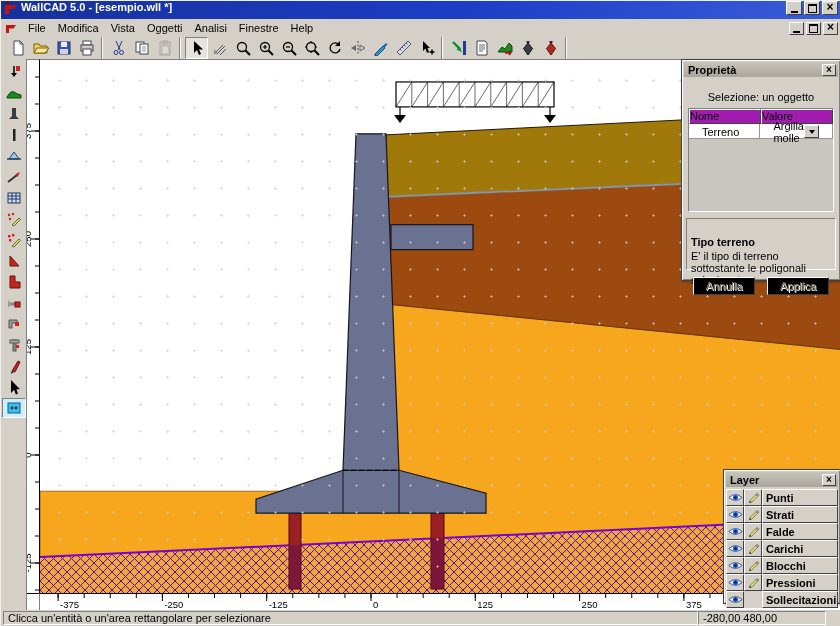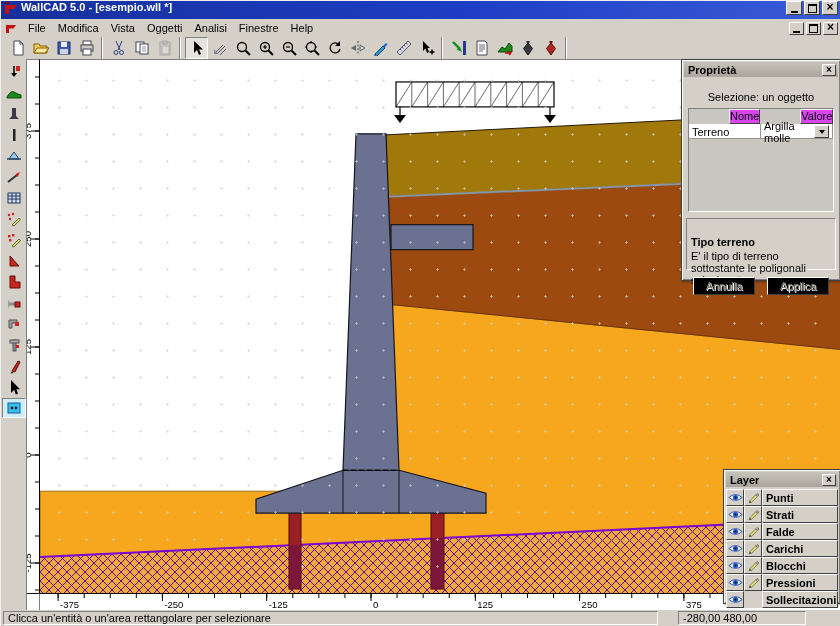--- a/index.html
+++ b/index.html
@@ -45,43 +45,43 @@
           border-top:1px solid #808080;box-sizing:border-box;overflow:hidden;}
   .canvas svg{position:absolute;left:0;top:0;width:100%;height:100%;}
   .dots{position:absolute;left:0;top:0;right:0;bottom:0;pointer-events:none;
         background-image:radial-gradient(circle,rgba(205,205,205,.8) .9px,rgba(205,205,205,0) 1.3px);
         background-size:27px 27px;background-position:6px 7px;mix-blend-mode:normal;}
   .hruler{position:absolute;left:39px;top:592px;width:801px;height:18px;background:#fff;
           border-top:1px solid #000;box-sizing:border-box;}
   .rcorner{position:absolute;left:26px;top:592px;width:13px;height:18px;background:#fff;
            border-top:1px solid #000;border-right:1px solid #808080;box-sizing:border-box;}
   
-  .statusbar{position:absolute;left:0;bottom:0;right:0;height:16px;background:#d4d0c8;display:flex;align-items:flex-end;padding:1px 2px;box-sizing:border-box;gap:20px;}
+  .statusbar{position:absolute;left:0;bottom:0;right:0;height:16px;background:#d4d0c8;display:flex;align-items:flex-end;padding:1px 2px;box-sizing:border-box;gap:0;}
   .spanel{border:1px solid;border-color:#808080 #fff #fff #808080;padding:0 4px;display:flex;align-items:center;white-space:nowrap;overflow:hidden;box-sizing:border-box;}
   .spanel.msg{flex:1;}
   .spanel.coords{width:128px;}
   .grip{width:12px;background:
         linear-gradient(135deg,transparent 50%,#808080 50%,#808080 57%,#fff 57%,#fff 64%,transparent 64%,transparent 71%,#808080 71%,#808080 78%,#fff 78%,#fff 85%,transparent 85%);}
   
   .fpanel{position:absolute;background:#d4d0c8;border:1px solid #404040;
           box-shadow:inset 1px 1px 0 #fff,inset -1px -1px 0 #808080,1px 1px 2px rgba(0,0,0,.35);}
   .ptitle{height:15px;margin:2px;background:linear-gradient(#c6c3bb,#aaa69e);display:flex;align-items:center;
           padding:0 2px 0 4px;font-weight:bold;}
   .ptitle .tlabel{flex:1;}
   .xbtn{width:14px;height:12px;background:#d4d0c8;border:1px solid;border-color:#fff #404040 #404040 #fff;
         font-size:10px;font-weight:bold;line-height:9px;text-align:center;box-sizing:border-box;}
   
   .props{left:680px;top:58px;width:158px;height:220px;}
   .sel-line{text-align:center;margin:14px 0 5px;}
   .ptable{margin:0 6px;border:1px solid;border-color:#808080 #fff #fff #808080;background:#c9c6bf;height:104px;box-sizing:border-box;}
   .ptable .hrow,.ptable .drow{display:flex;height:15px;}
-  .hcell{flex:1;background:#d946ef;border:1px solid;border-color:#fff #404040 #404040 #fff;
-         text-align:left;box-sizing:border-box;line-height:13px;margin-left:40px;}
+  .hcell{flex:1;background:#a21caf;border:1px solid;border-color:#fff #404040 #404040 #fff;
+         text-align:left;box-sizing:border-box;line-height:13px;}
   .dcell{flex:1;background:#fff;border-right:1px solid #9a968e;border-bottom:1px solid #9a968e;
-         padding:1px 3px 0;box-sizing:border-box;display:flex;align-items:center;}
+         padding:1px 13px 0;box-sizing:border-box;display:flex;align-items:center;}
   .dd{width:15px;height:100%;background:#d4d0c8;border:1px solid;border-color:#fff #404040 #404040 #fff;
       display:flex;align-items:center;justify-content:center;box-sizing:border-box;flex:0 0 auto;margin-left:auto;}
   .dd i{width:0;height:0;border:3px solid transparent;border-top:4px solid #000;margin-top:3px;}
   .infobox{margin:6px 4px 0;border:1px solid;border-color:#808080 #fff #fff #808080;padding:17px 4px;height:52px;box-sizing:border-box;}
   .infobox b{display:block;margin-bottom:2px;}
   .btnrow{display:flex;justify-content:center;gap:12px;margin-top:7px;}
   .pbtn97{width:62px;height:18px;background:#000000;border:1px solid;border-color:#fff #404040 #404040 #fff;
           color:#868378;text-shadow:1px 1px 0 #fff;text-align:center;line-height:16px;box-sizing:border-box;}
   
   .layers{left:722px;top:468px;width:116px;height:133px;}

